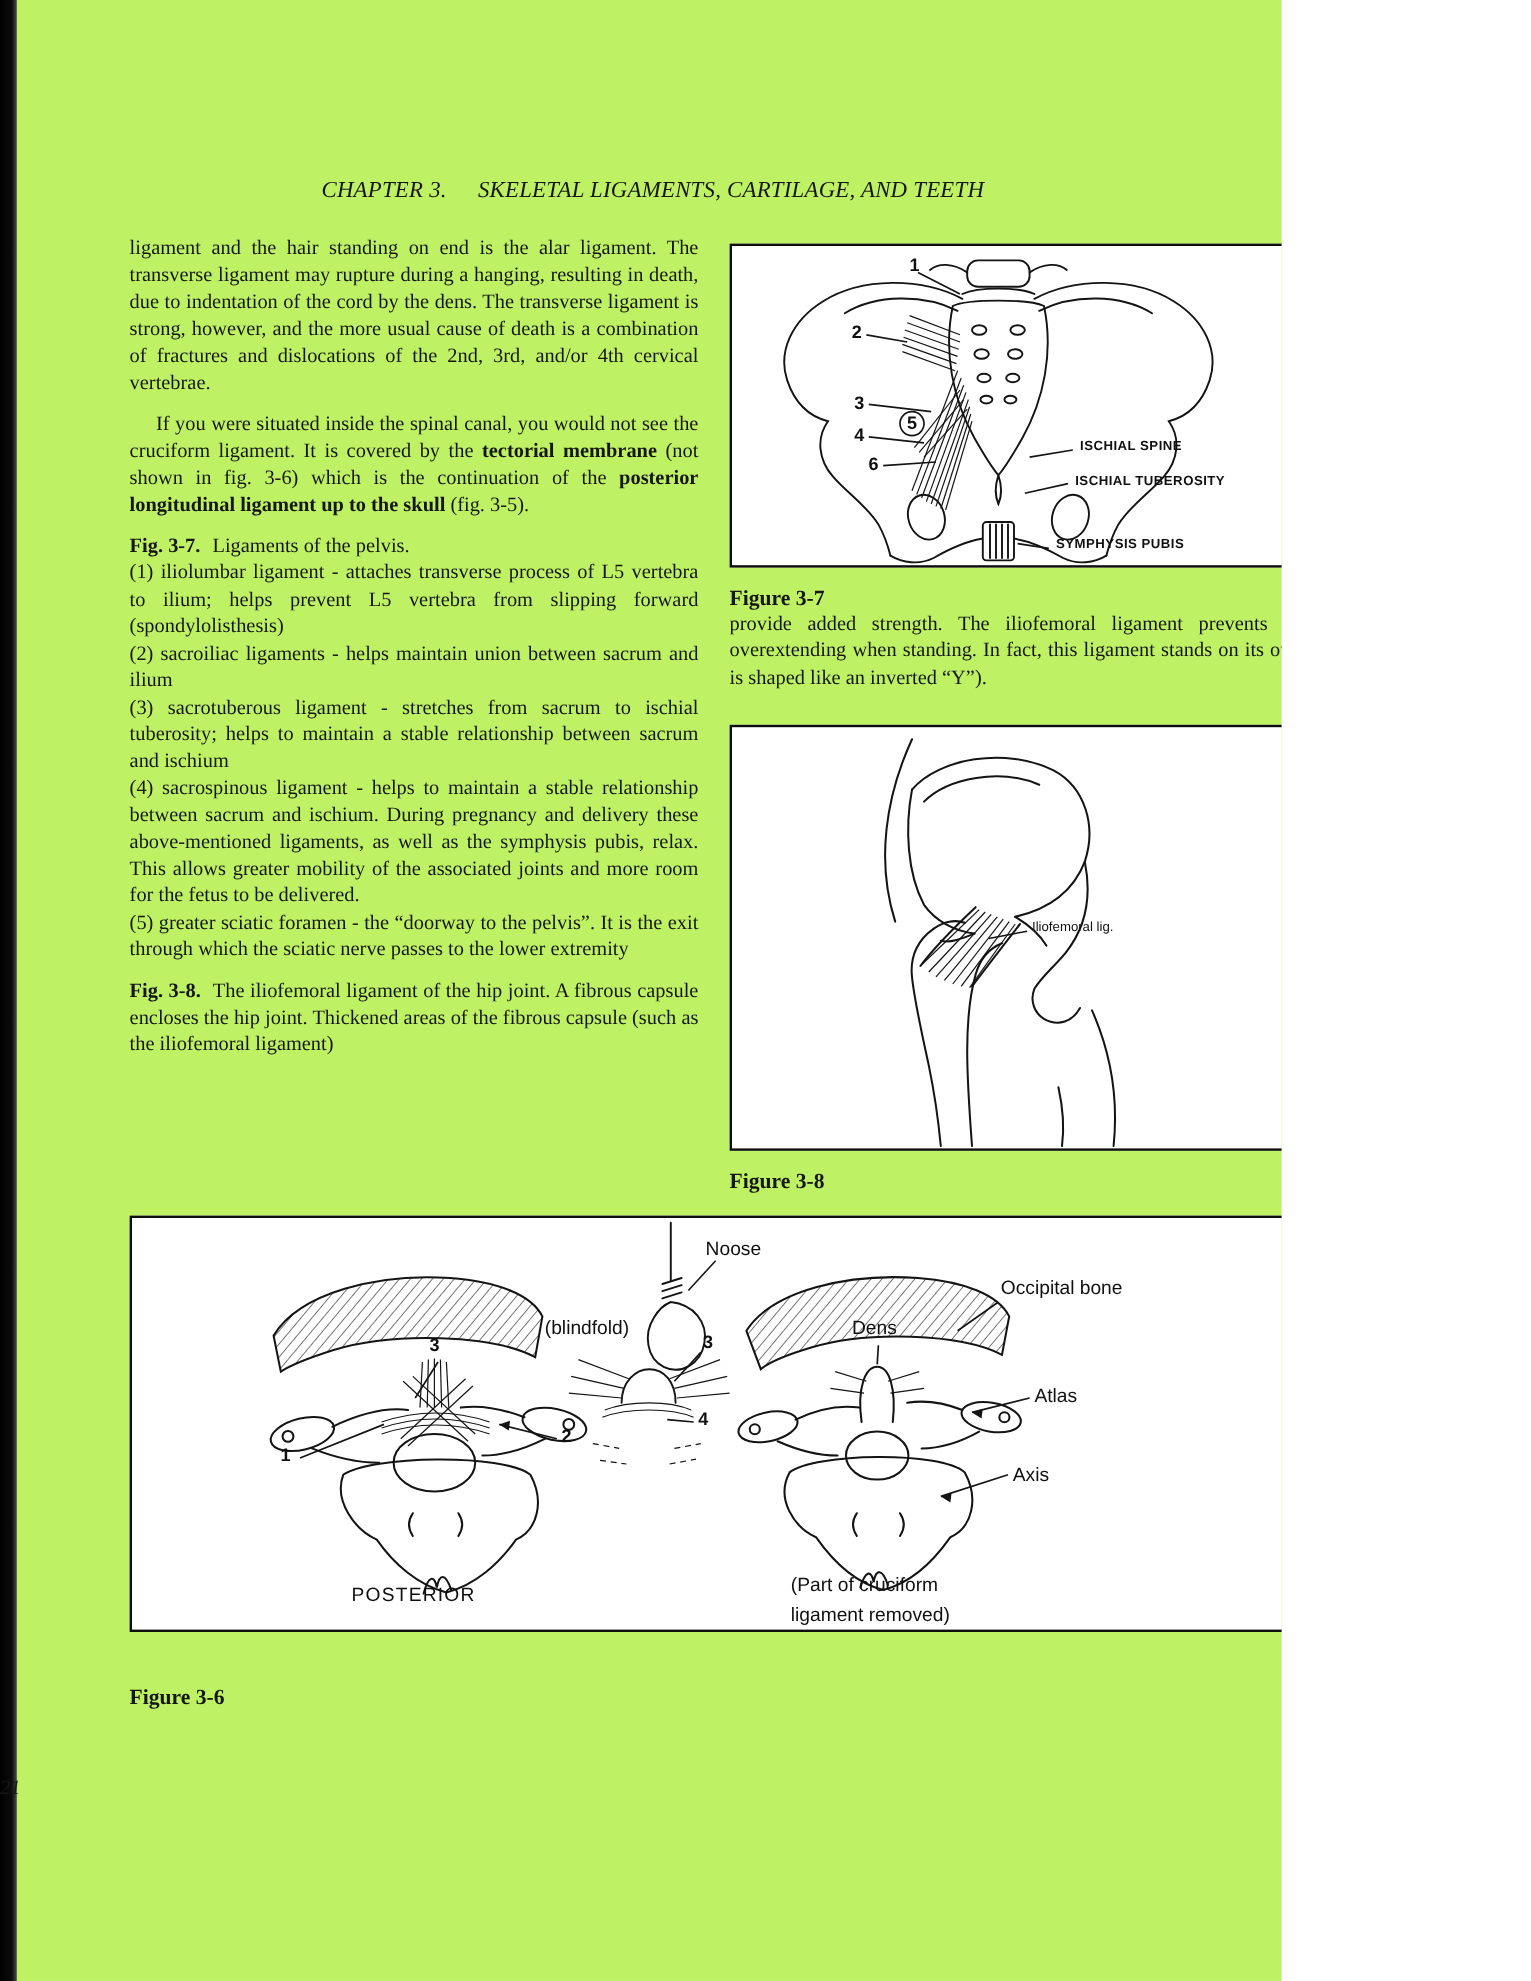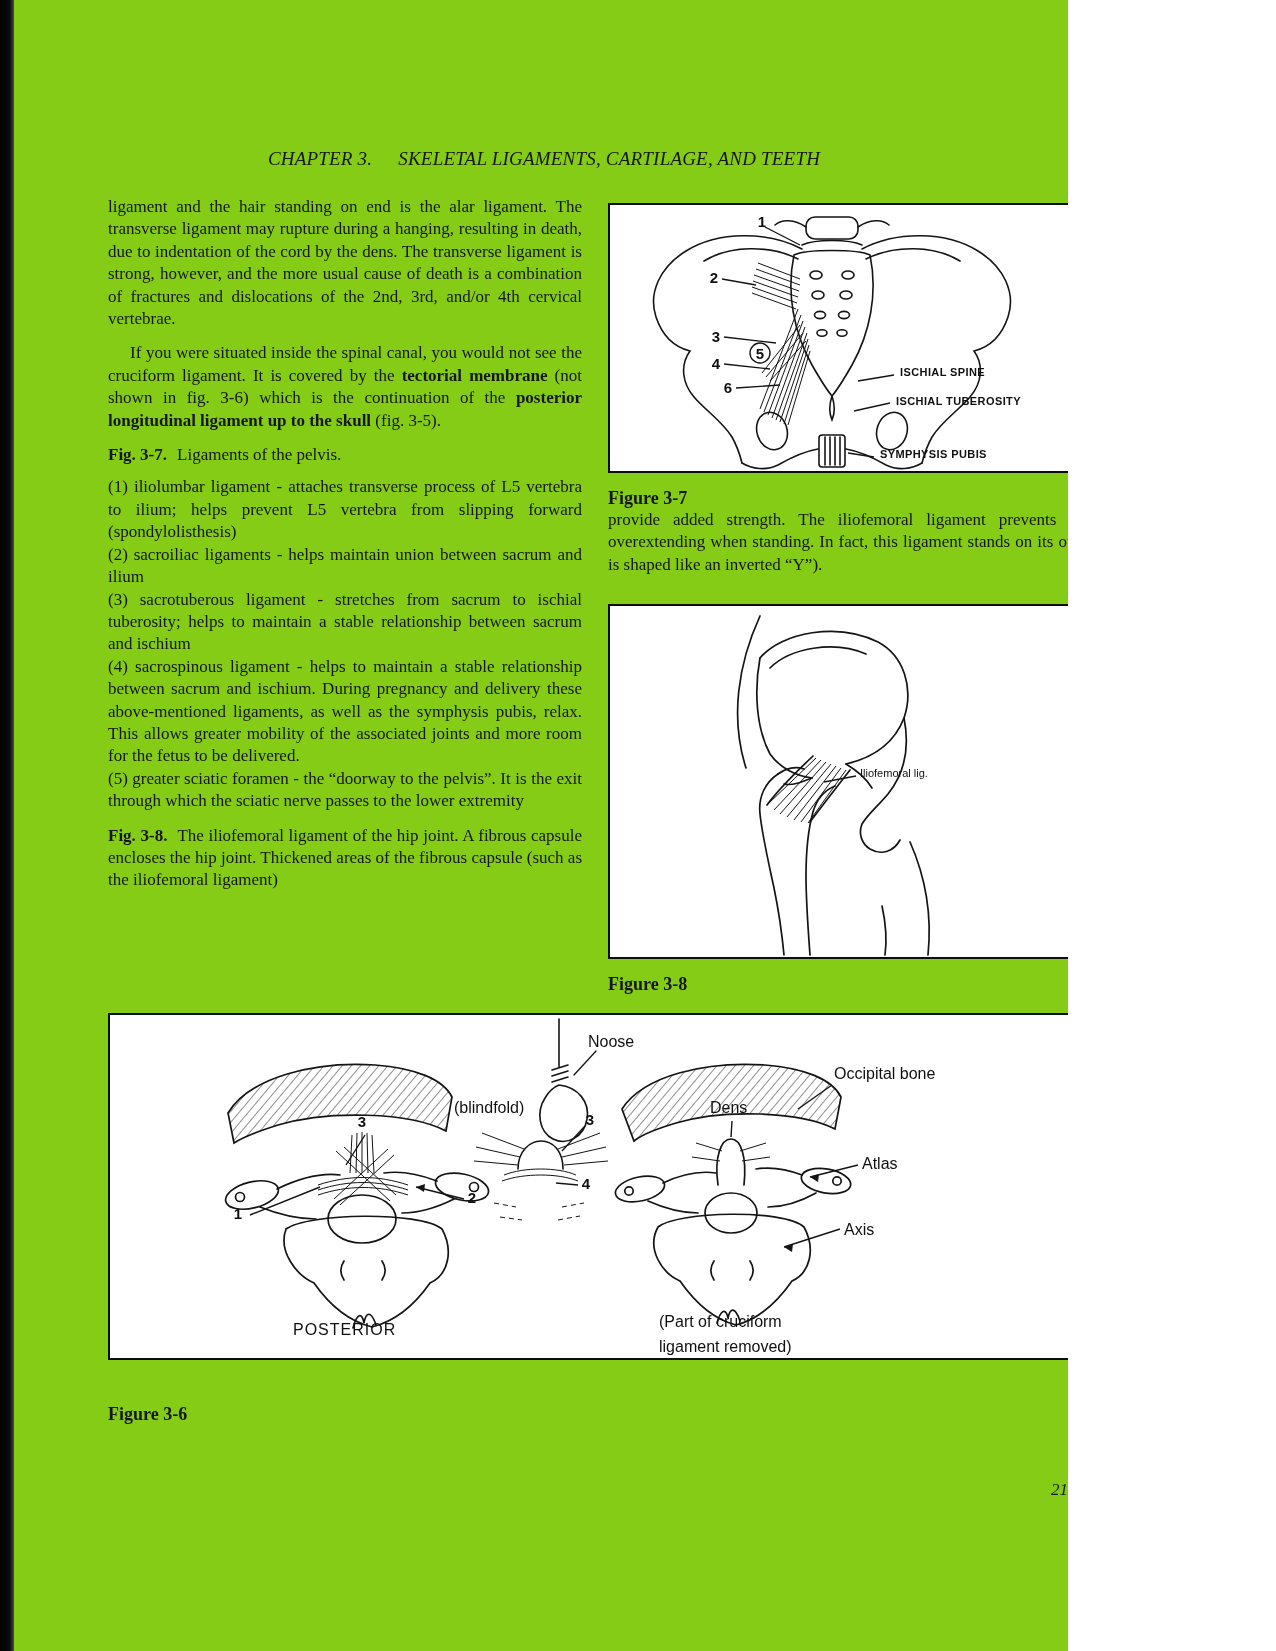--- a/index.html
+++ b/index.html
@@ -1,39 +1,39 @@
 <!DOCTYPE html>
 <html><head>
 <meta charset="utf-8">
 <style>
   *{box-sizing:border-box}
   html,body{margin:0;padding:0;background:#fff}
-  .page{position:relative;width:1068px;height:1651px;background:#84cc16;
+  .page{position:relative;width:1068px;height:1651px;background:#bef264;
         font-family:"Liberation Serif","DejaVu Serif",serif;color:#161616;overflow:hidden}
   .scan-edge{position:absolute;left:0;top:0;width:14px;height:100%;
         background:linear-gradient(90deg,#000 0,#0c0c0c 70%,#4a4a4a 100%)}
   .chapter-header{position:absolute;left:20px;right:0;top:148px;text-align:center;
         font-style:italic;font-size:19px;letter-spacing:.2px}
   .title-gap{margin-left:26px}
   .col-left{position:absolute;left:108px;top:196px;width:474px}
   .col-right{position:absolute;left:608px;top:203px;width:563px}
   .body-p{margin:0;font-size:17px;line-height:22.4px;text-align:justify}
   .indent{text-indent:22px}
   .mt{margin-top:12px}
-  .mt-s{margin-top:10px}
+  .mt-s{}
   .mt2{}
   .figbold{font-weight:bold}
   .capgap{margin-left:10px}
   .figbox{position:relative;border:2px solid #0d0d0d;background:#fff}
   .fig37{width:563px;height:270px}
   .fig38{width:563px;height:355px;margin-top:28px}
   .fig36{position:absolute;left:108px;top:1013px;width:965px;height:347px}
   .figlabel{font-weight:bold;font-size:18px;margin-top:15px}
   .fig36label{position:absolute;left:108px;top:1404px;margin:0}
-  .pagenum{position:absolute;left:0;right:0;top:1480px;text-align:right;font-style:italic;font-size:17px}
+  .pagenum{position:absolute;left:0;right:0;top:1480px;text-align:left;font-style:italic;font-size:17px}
   .figbox svg{position:absolute;left:0;top:0;display:block}
   .flab{position:absolute;font-family:"Liberation Sans","DejaVu Sans",sans-serif;
         font-size:11px;color:#101010;white-space:nowrap}
   .flab-b{font-weight:600;letter-spacing:.4px}
   .flab-lg{font-size:16px}
   .fnum{position:absolute;font-family:"Liberation Sans","DejaVu Sans",sans-serif;
         font-size:15px;font-weight:600;transform:translate(-50%,-50%);color:#101010}
 </style>
 </head>
 <body>

